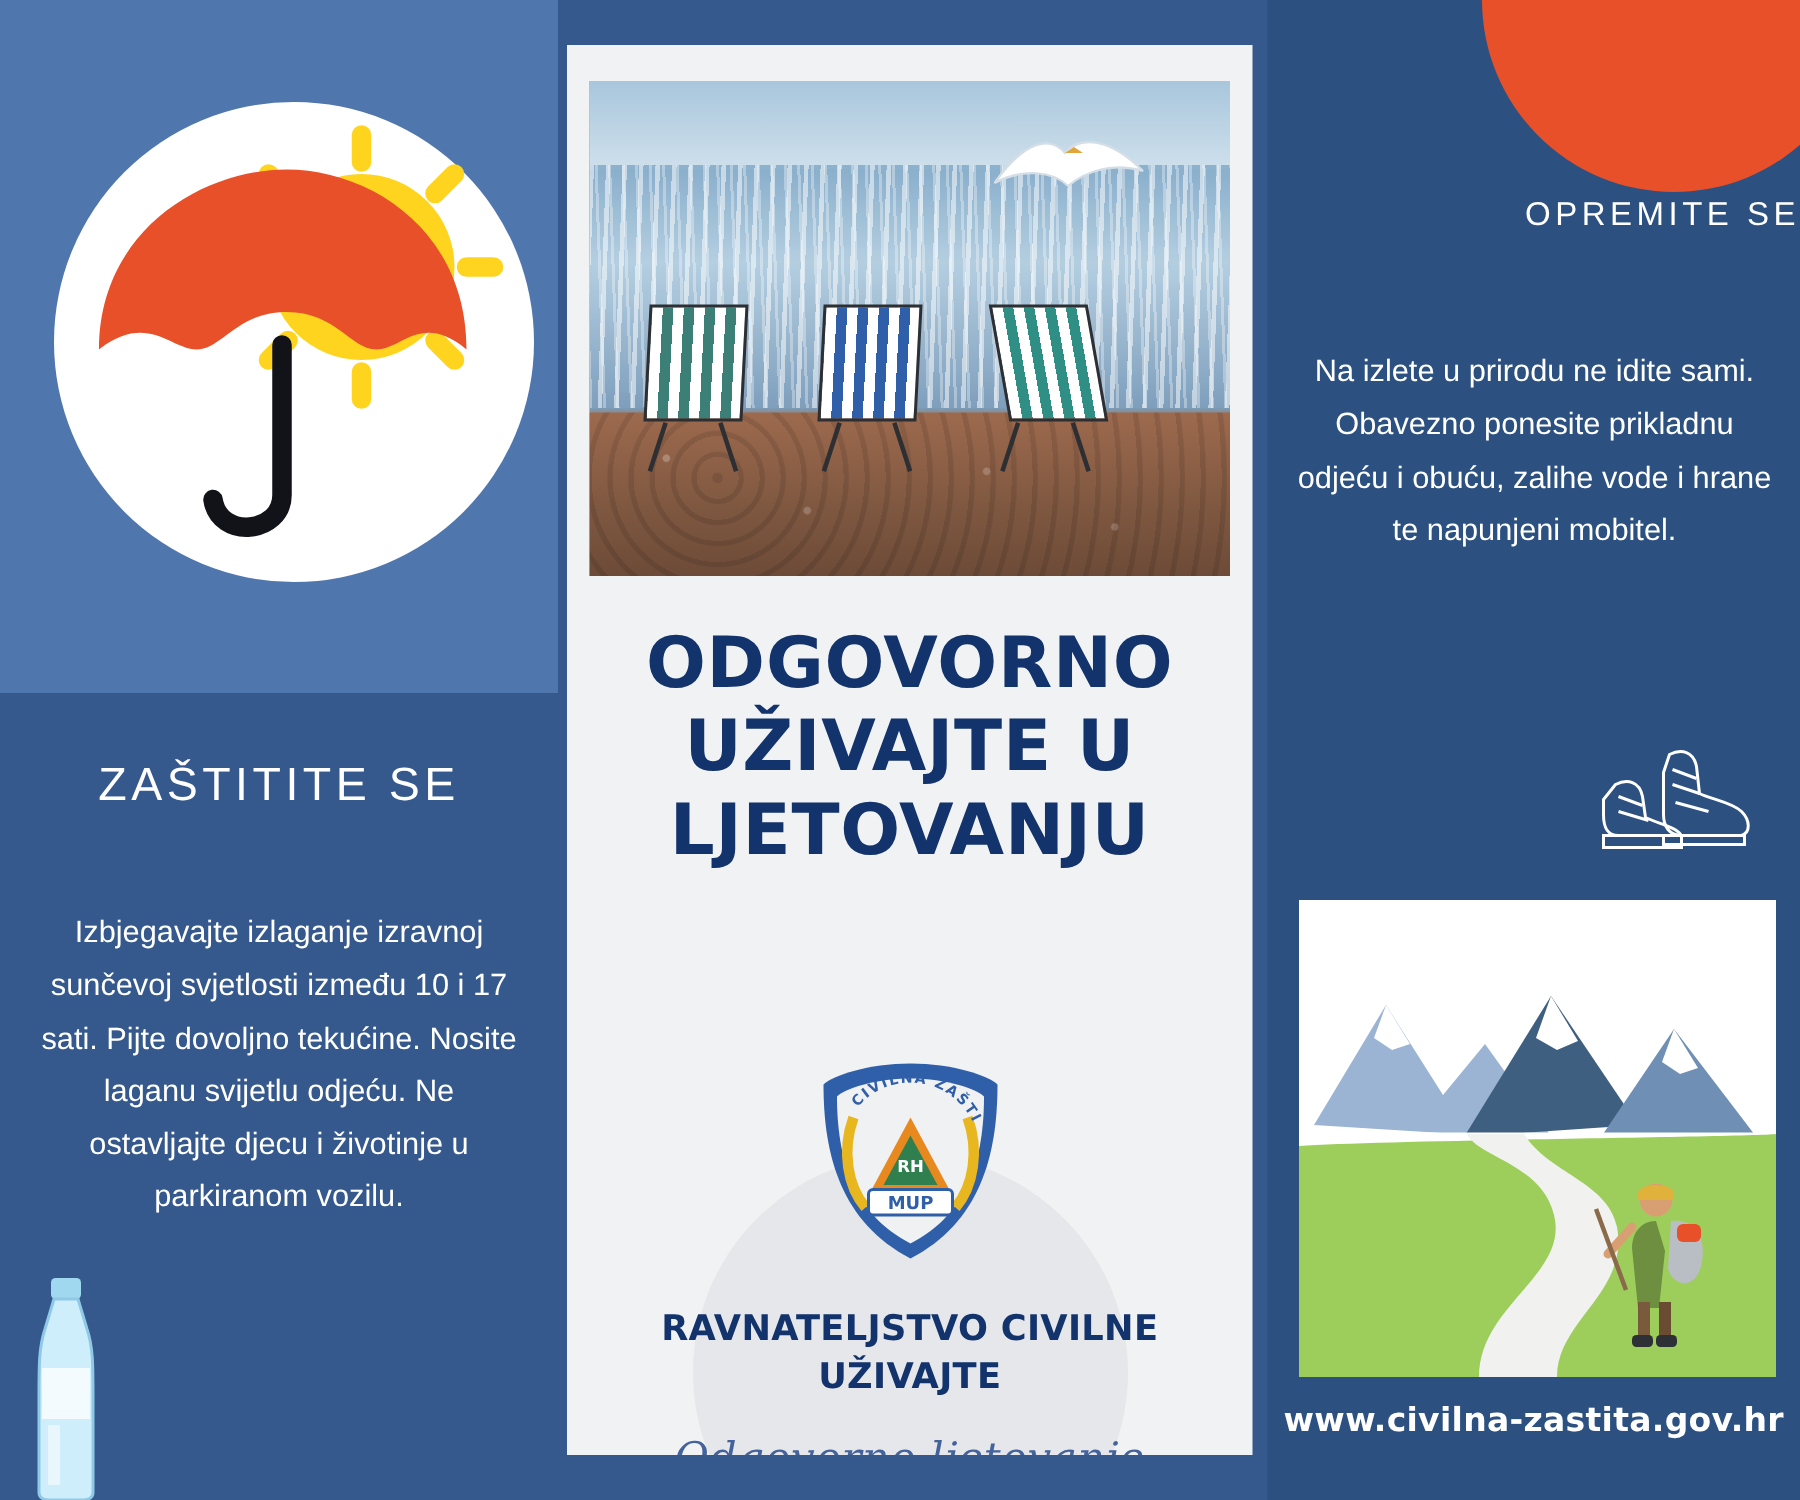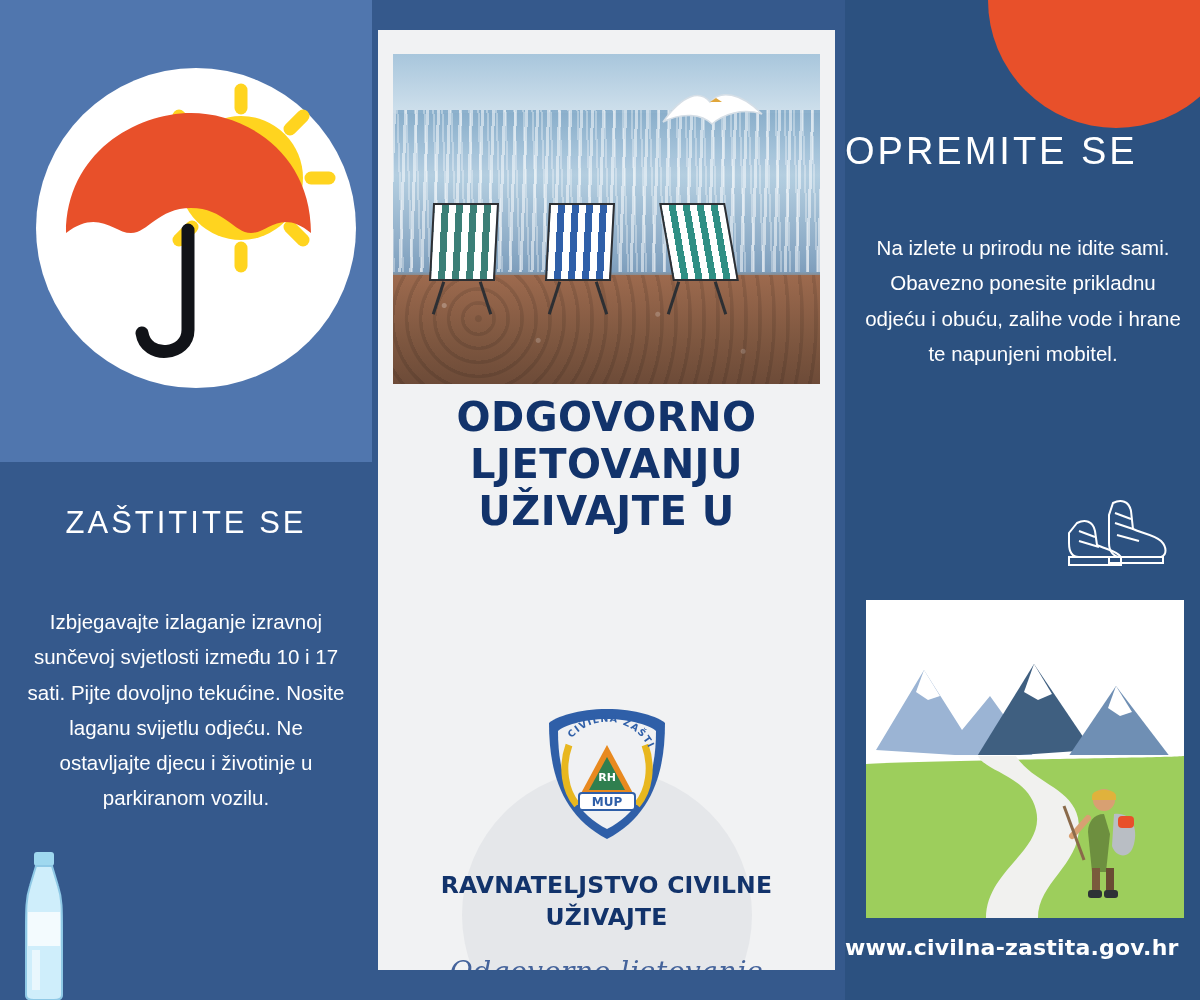--- a/index.html
+++ b/index.html
@@ -137,27 +137,27 @@
   .chair .legs:before { left: 6px; transform: rotate(18deg); }
   .chair .legs:after  { right: 6px; transform: rotate(-18deg); }
   .chair-1 { left: 9%; }
   .chair-2 { left: 36%; }
   .chair-2 .seat { background: repeating-linear-gradient(90deg, #ffffff 0 7px, #2f5fa8 7px 14px); }
   .chair-3 { left: 64%; }
   .chair-3 .seat { background: repeating-linear-gradient(90deg, #ffffff 0 7px, #2f8f84 7px 14px); transform: skewX(10deg); }
 
   .headline {
     position: absolute;
-    left: 0; top: 364px;
+    left: 0; top: 385px;
     width: 100%;
     text-align: center;
     color: #12336b;
     font-family: "DejaVu Sans", sans-serif;
     font-weight: bold;
-    font-size: 40px;
+    font-size: 47px;
     line-height: 1.18;
     letter-spacing: 0.5px;
   }
   .watermark-circle {
     position: absolute;
     left: 50%;
     top: 740px;
     transform: translateX(-50%);
     width: 290px; height: 290px;
     border-radius: 50%;
@@ -226,23 +226,23 @@
   .bottle {
     position: absolute;
     left: 6px; bottom: 0px;
     width: 80px; height: 150px;
   }
   
   .right-head {
     position: absolute;
     left: 845px; top: 130px;
     width: 355px;
-    text-align: left;
+    text-align: right;
     color: #ffffff;
-    font-size: 38px;
+    font-size: 22px;
     letter-spacing: 3px;
   }
   .right-body {
     position: absolute;
     left: 862px; top: 230px;
     width: 322px;
     text-align: center;
     color: #ffffff;
     font-size: 20.5px;
     line-height: 1.72;
@@ -256,20 +256,21 @@
     position: absolute;
     left: 866px; top: 600px;
     width: 318px; height: 318px;
     background: #ffffff;
     overflow: hidden;
   }
   .url {
     position: absolute;
     left: 845px; top: 935px;
     width: 355px;
+    text-align: center;
     color: #ffffff;
     font-family: "DejaVu Sans", sans-serif;
     font-weight: bold;
     font-size: 22px;
     letter-spacing: 0.2px;
   }
 </style>
 </head>
 <body>
 
@@ -337,22 +338,22 @@
         </div>
         <div class="chair chair-3">
           <div class="seat"></div>
             <div class="legs"></div>
         </div>
       </div>
     </div>
 
     <div class="headline">
       <div>ODGOVORNO</div>
+      <div>UŽIVAJTE U</div>
       <div>LJETOVANJU</div>
-      <div>UŽIVAJTE U</div>
     </div>
 
     <div class="watermark-circle"></div>
 
     <div class="emblem">
       <svg viewBox="0 0 128 138" width="128" height="138" aria-hidden="true">
         <path d="M64 4 C92 4 116 12 122 18 C122 66 110 110 64 134 C18 110 6 66 6 18 C12 12 36 4 64 4 Z" fill="#2f5fa8"></path>
         <path d="M64 14 C88 14 108 21 113 26 C113 66 103 104 64 124 C25 104 15 66 15 26 C20 21 40 14 64 14 Z" fill="#f0f1f3"></path>
         <path d="M64 40 L92 92 L36 92 Z" fill="#e8891f"></path>
         <path d="M64 52 L82 85 L46 85 Z" fill="#2f7f4f"></path>

